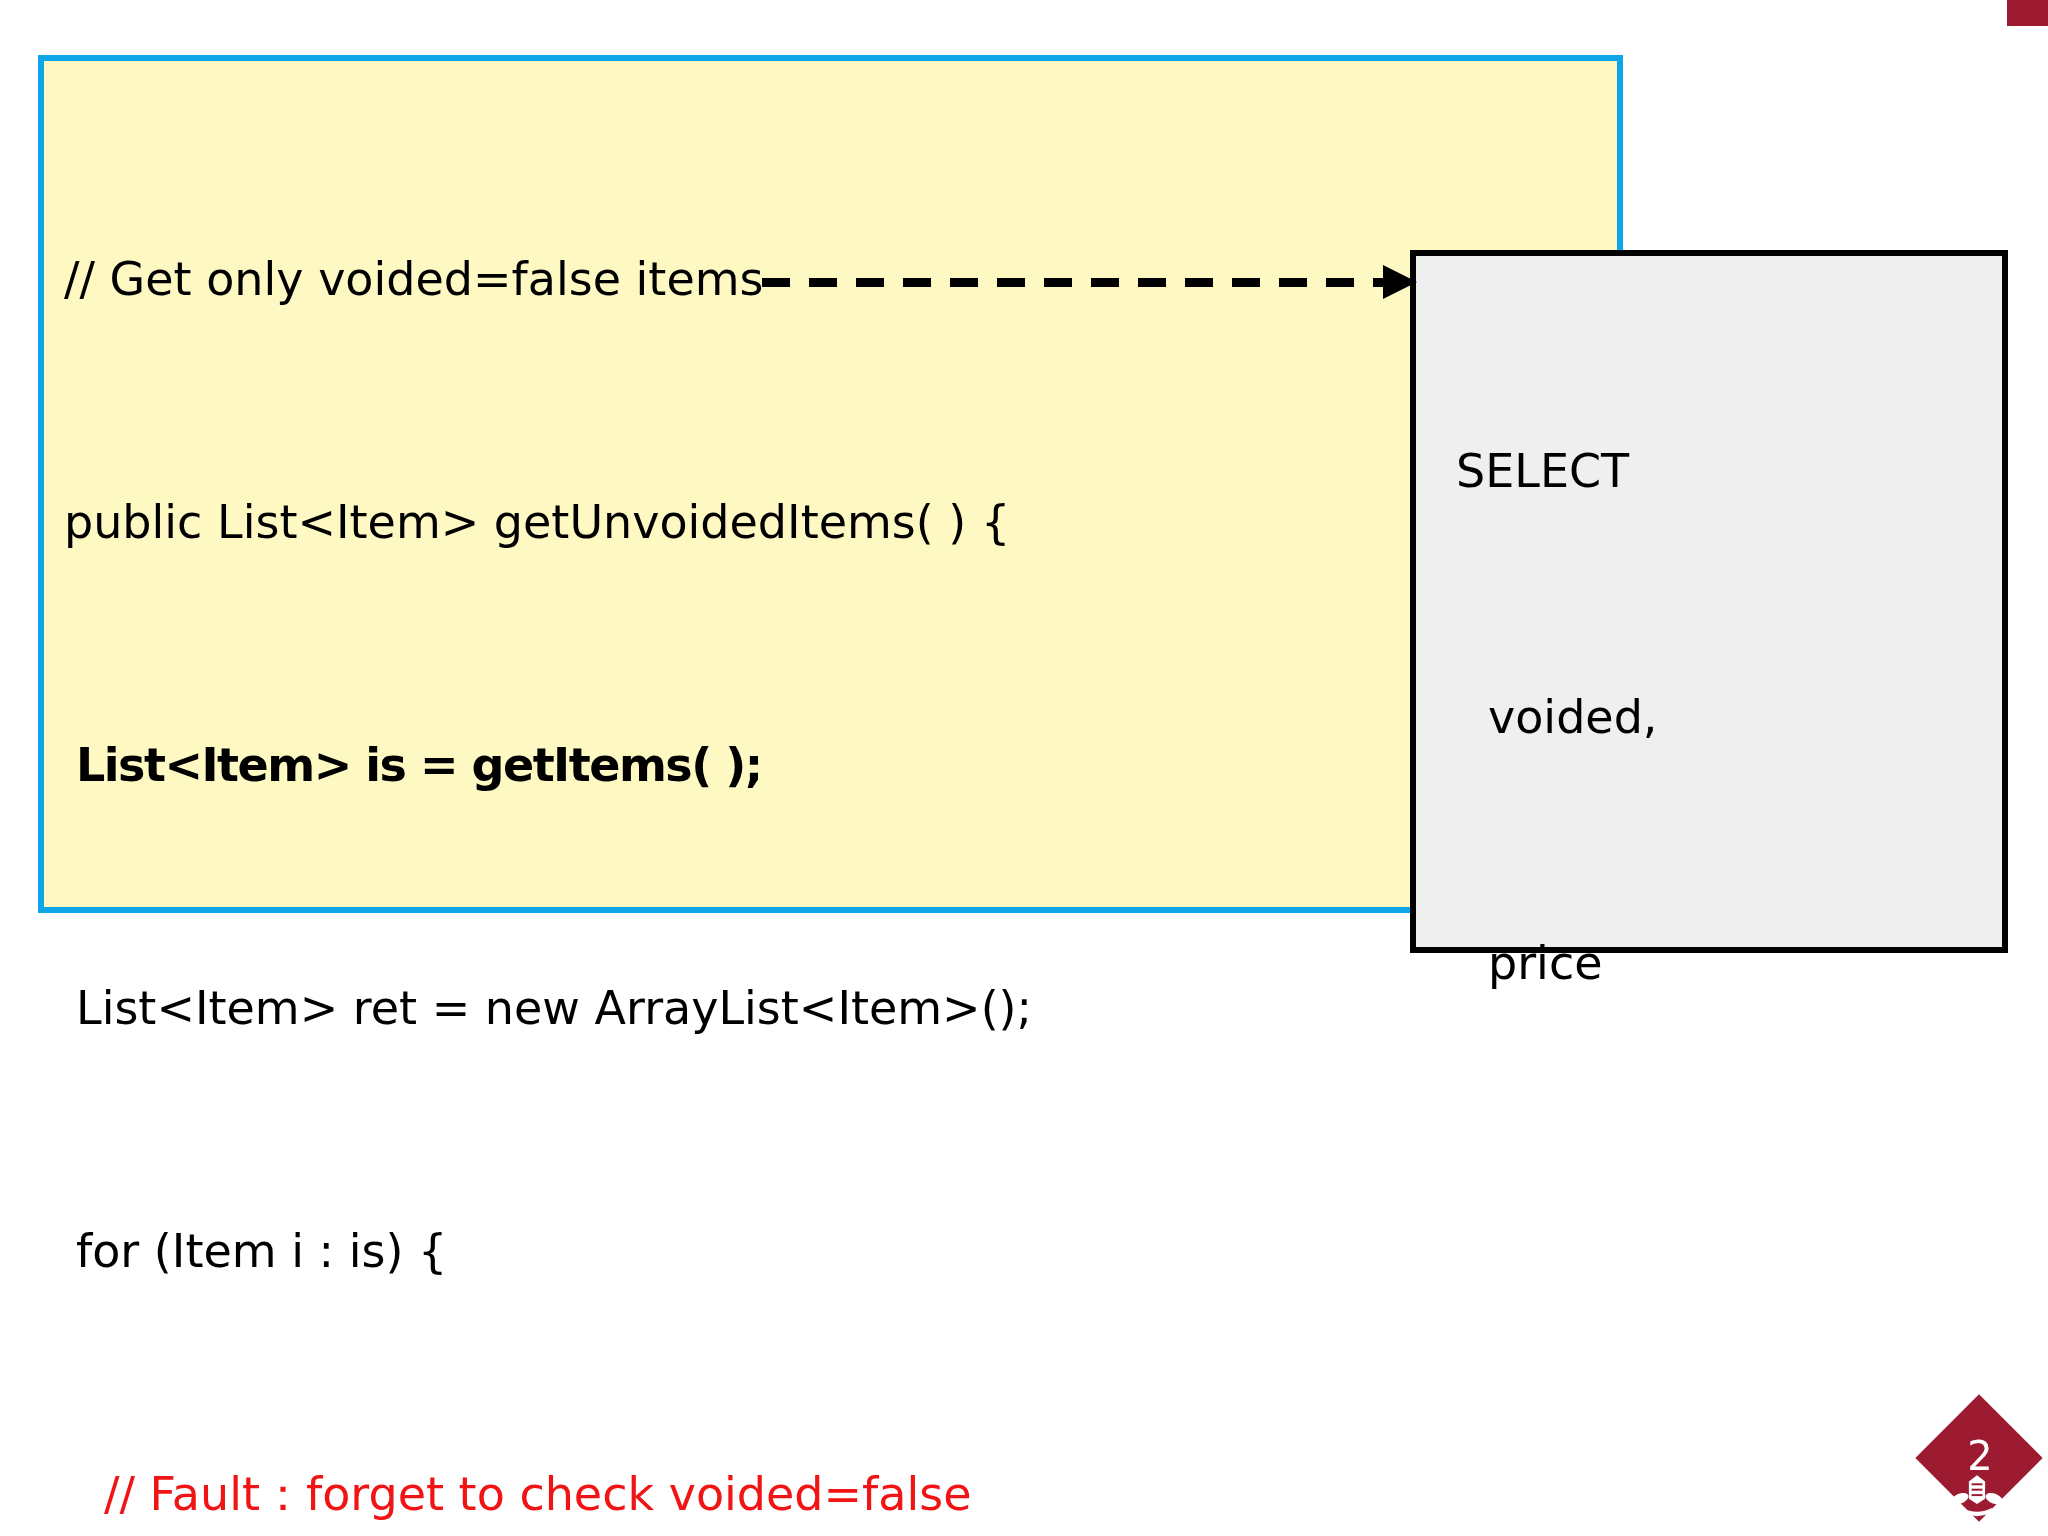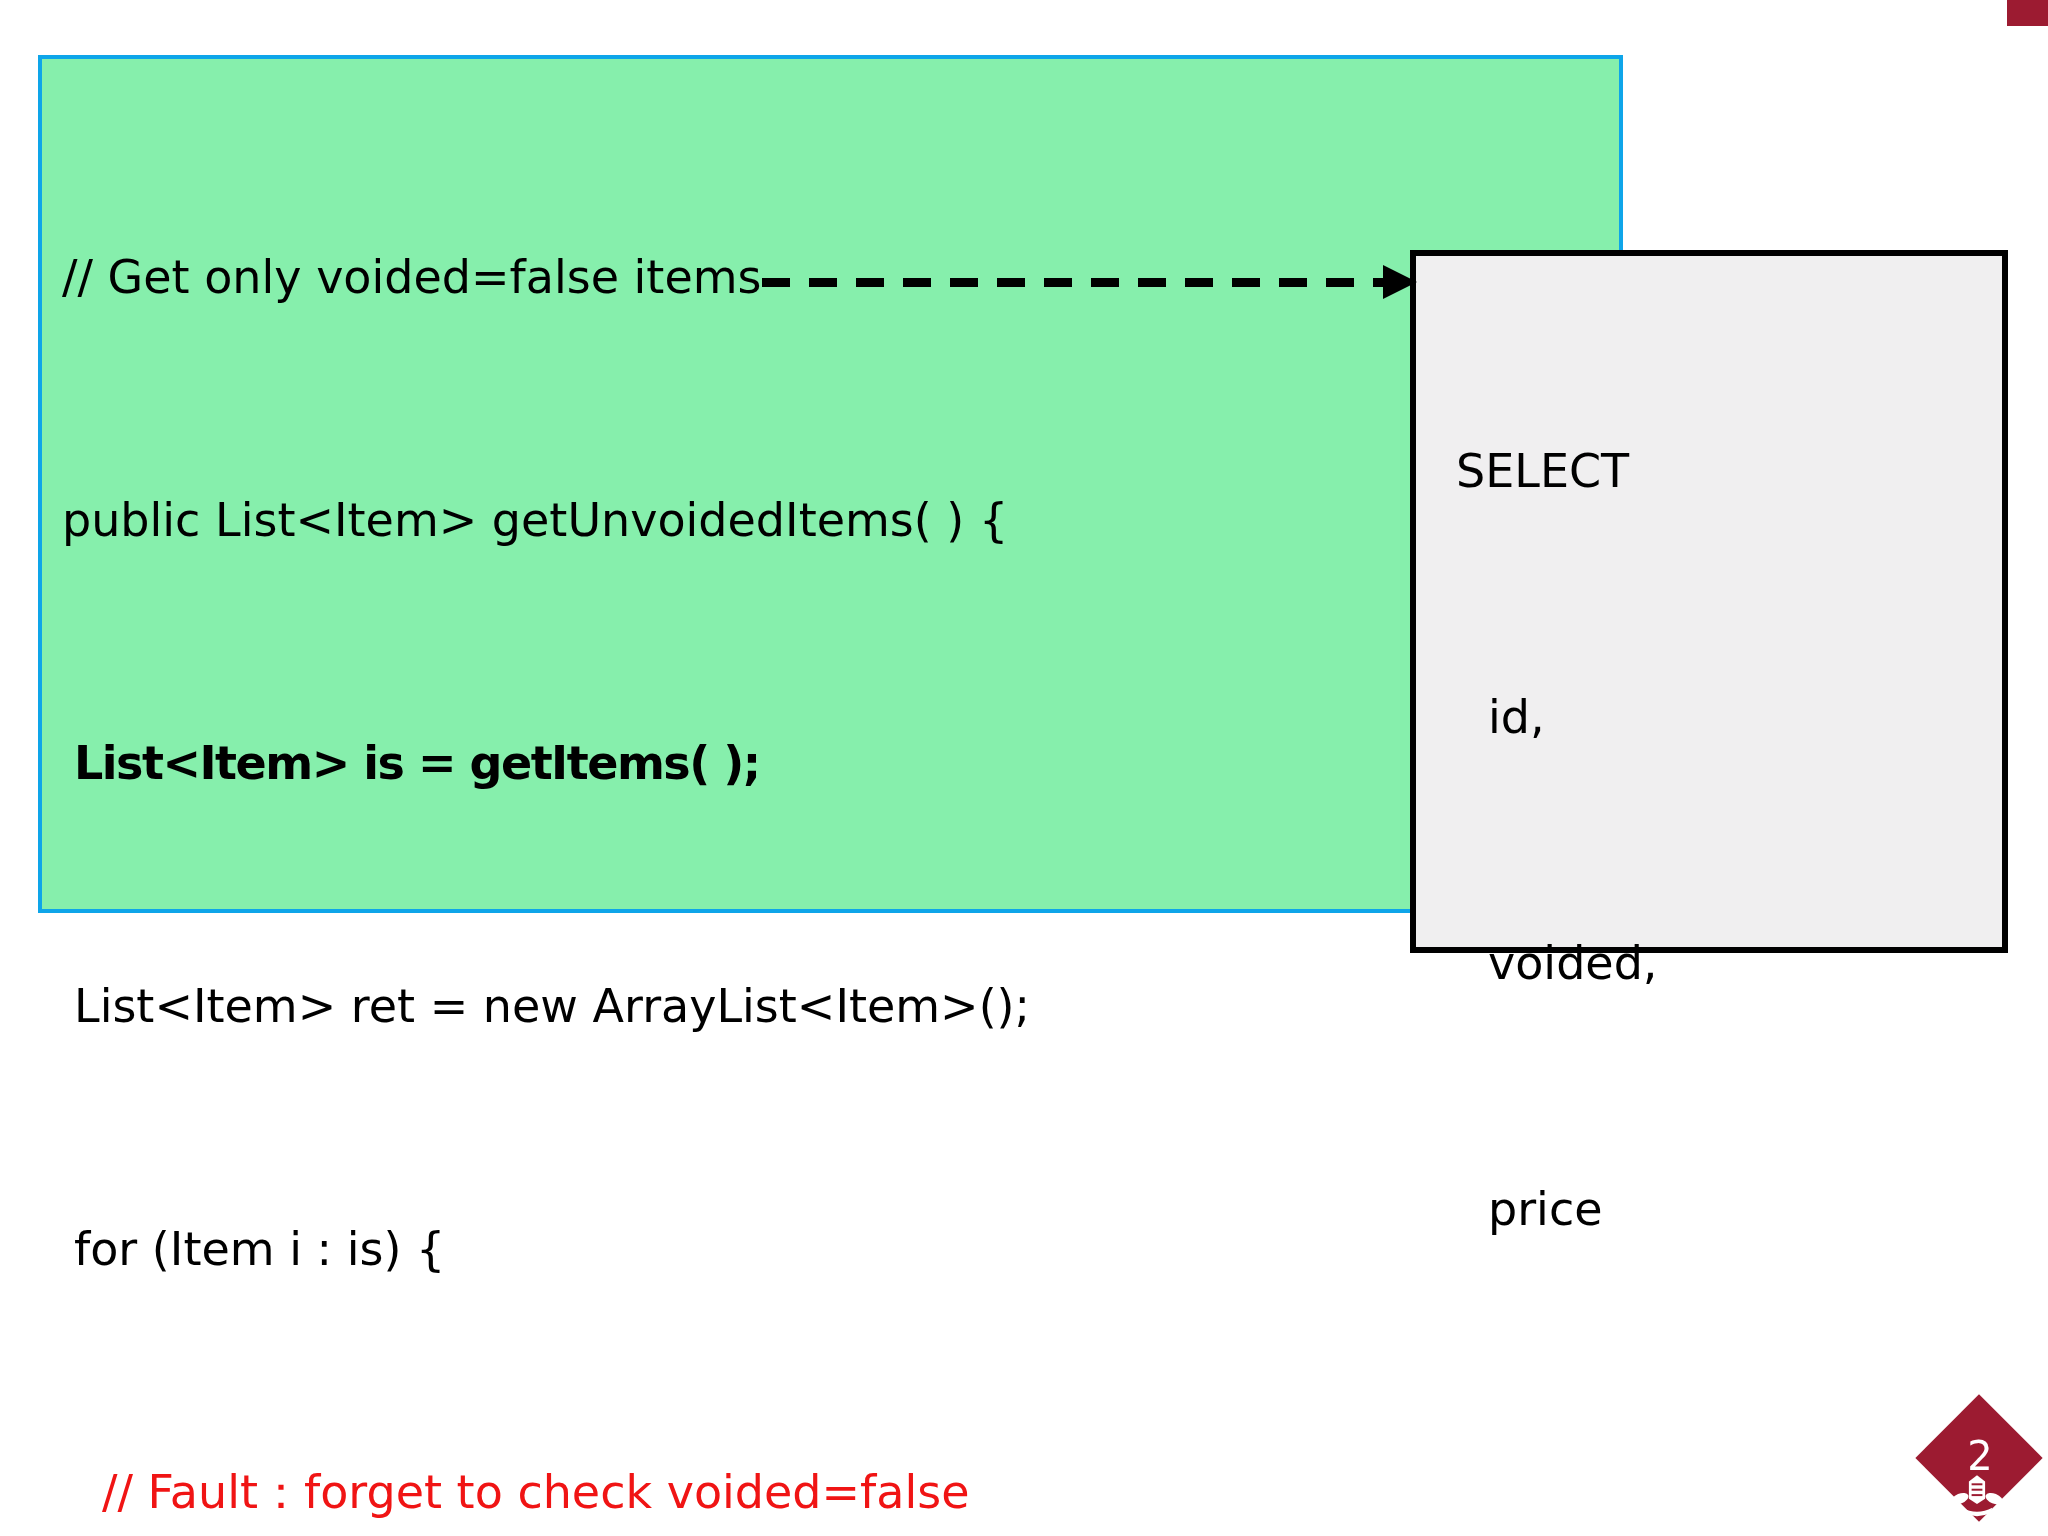--- a/index.html
+++ b/index.html
@@ -3,21 +3,21 @@
 <meta charset="utf-8">
 <style>
   * { margin:0; padding:0; box-sizing:border-box; }
   html,body { width:2048px; height:1536px; background:#ffffff; overflow:hidden;
               font-family:"DejaVu Sans","Liberation Sans",sans-serif; }
   .abs { position:absolute; }
 
   
   .code-box {
     left:38px; top:55px; width:1585px; height:858px;
-    background:#86efac; border:4px solid #0ea5e9;
+    background:#fef9c3; border:6px solid #0ea5e9;
     padding:16px 20px 0 20px;
     font-size:46px; line-height:81px; color:#000;
     z-index:1; white-space:pre;
   }
   .code-line { height:81px; }
   .ind1 { padding-left:12px; }
   .ind2 { padding-left:40px; }
   .bold-line { font-weight:bold; letter-spacing:-1.5px; }
   .red-line { color:#F01414; }
 
@@ -65,21 +65,20 @@
   
 </div>
 
 <div class="abs arrow">
   <div class="dash-line"></div>
   <div class="arrow-head"></div>
 </div>
 
 <div class="abs sql-box">
   <div class="sql-line">SELECT</div>
-  <div class="sql-line sql-ind">id,</div>
   <div class="sql-line sql-ind">voided,</div>
   <div class="sql-line sql-ind">price</div>
   
   
   
 </div>
 
 <div class="abs diamond"></div>
 <div class="abs page-num">2</div>
 <svg class="abs crest" viewBox="0 0 60 48">

